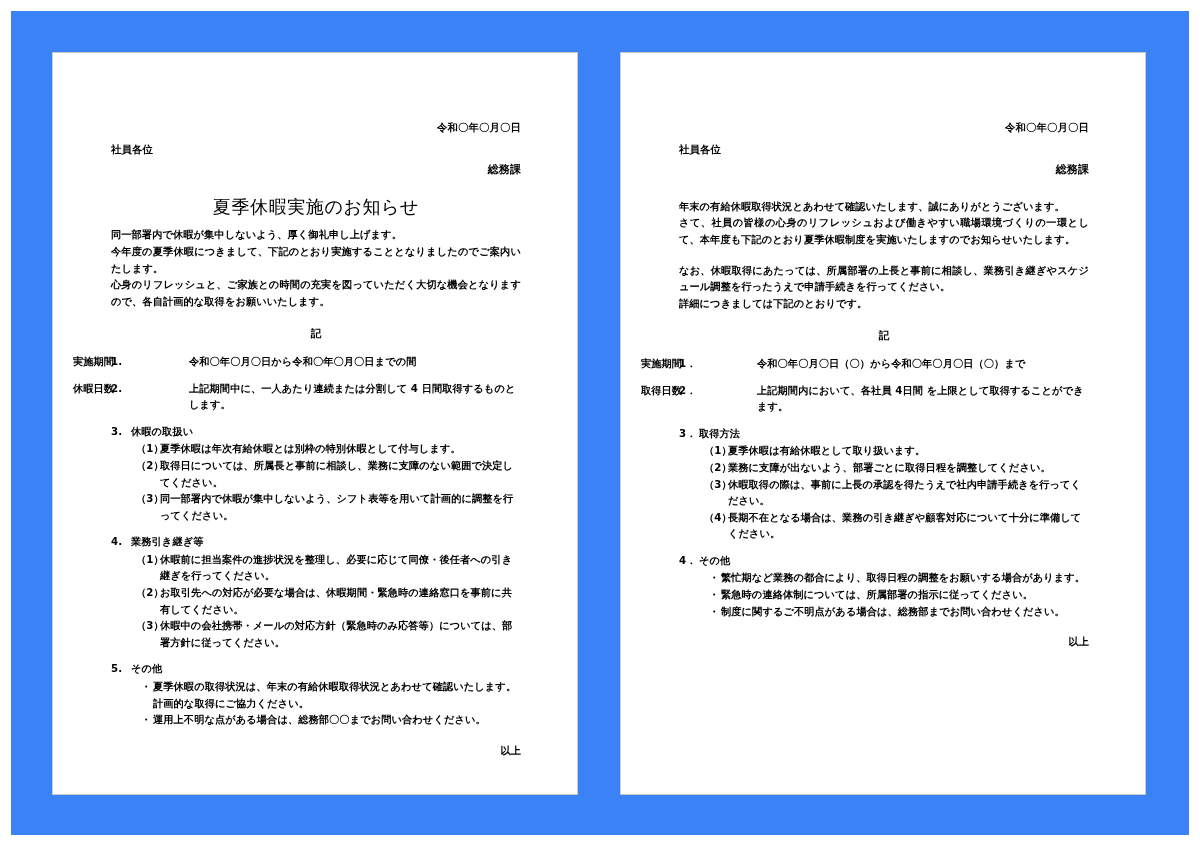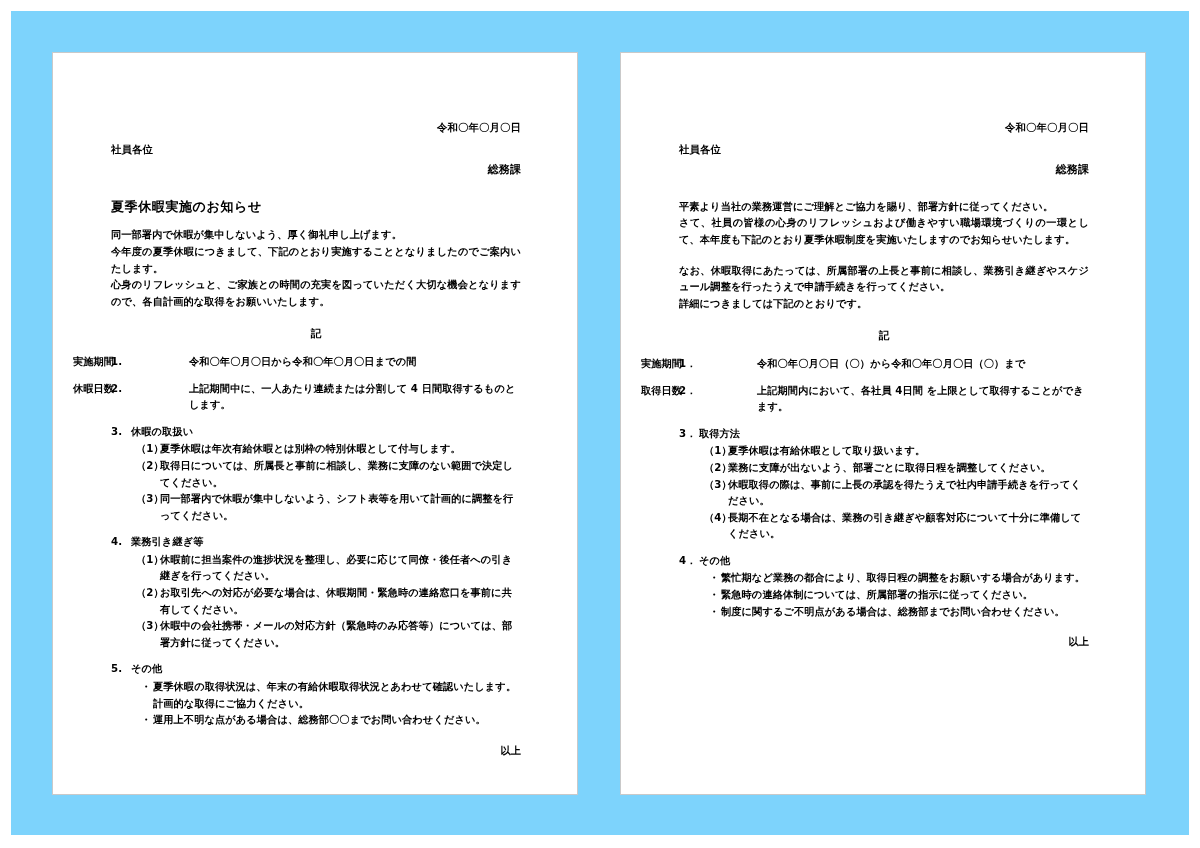--- a/index.html
+++ b/index.html
@@ -13,21 +13,21 @@
     background: #ffffff;
     font-family: "DejaVu Sans", "Liberation Sans", sans-serif;
     overflow: hidden;
   }
   .viewport {
     position: absolute;
     left: 11px;
     top: 11px;
     width: 1178px;
     height: 824px;
-    background: #7dd3fc;
+    background: #3b82f6;
     box-sizing: border-box;
   }
   .page {
     position: absolute;
     top: 41px;
     width: 526px;
     height: 743px;
     background: #ffffff;
     border: 1px solid #c9c9c9;
     box-sizing: border-box;
@@ -59,23 +59,23 @@
     margin: 1px 0 4px 0;
     font-size: 10.4px;
     font-family: Liberation Serif, serif;
   }
   .issuer {
     text-align: right;
     margin: 0 0 20px 0;
     font-size: 11px;
   }
   .doc-title {
-    text-align: left;
-    font-size: 13px;
-    font-weight: bold;
+    text-align: center;
+    font-size: 18px;
+    font-weight: normal;
     letter-spacing: 0.6px;
     margin: 0 0 12px 0;
   }
 
   
   .para {
     margin: 0 0 0 0;
     text-align: justify;
     text-justify: inter-character;
   }
@@ -255,21 +255,21 @@
   </div>
 
   <div class="page right">
     <div class="sheet">
 
       <div class="date-line">令和〇年〇月〇日</div>
       <div class="addressee">社員各位</div>
       <div class="issuer">総務課</div>
 
 
-      <p class="para">平素より当社の業務運営にご理解とご協力を賜り、部署方針に従ってください。</p>
+      <p class="para">年末の有給休暇取得状況とあわせて確認いたします、誠にありがとうございます。</p>
       <p class="para">さて、社員の皆様の心身のリフレッシュおよび働きやすい職場環境づくりの一環として、本年度も下記のとおり夏季休暇制度を実施いたしますのでお知らせいたします。</p>
       <p class="para gap">なお、休暇取得にあたっては、所属部署の上長と事前に相談し、業務引き継ぎやスケジュール調整を行ったうえで申請手続きを行ってください。</p>
       <p class="para">詳細につきましては下記のとおりです。</p>
 
       <div class="ki">記</div>
 
       <ol class="items">
 
         <li>
           <span class="num">1．</span>

